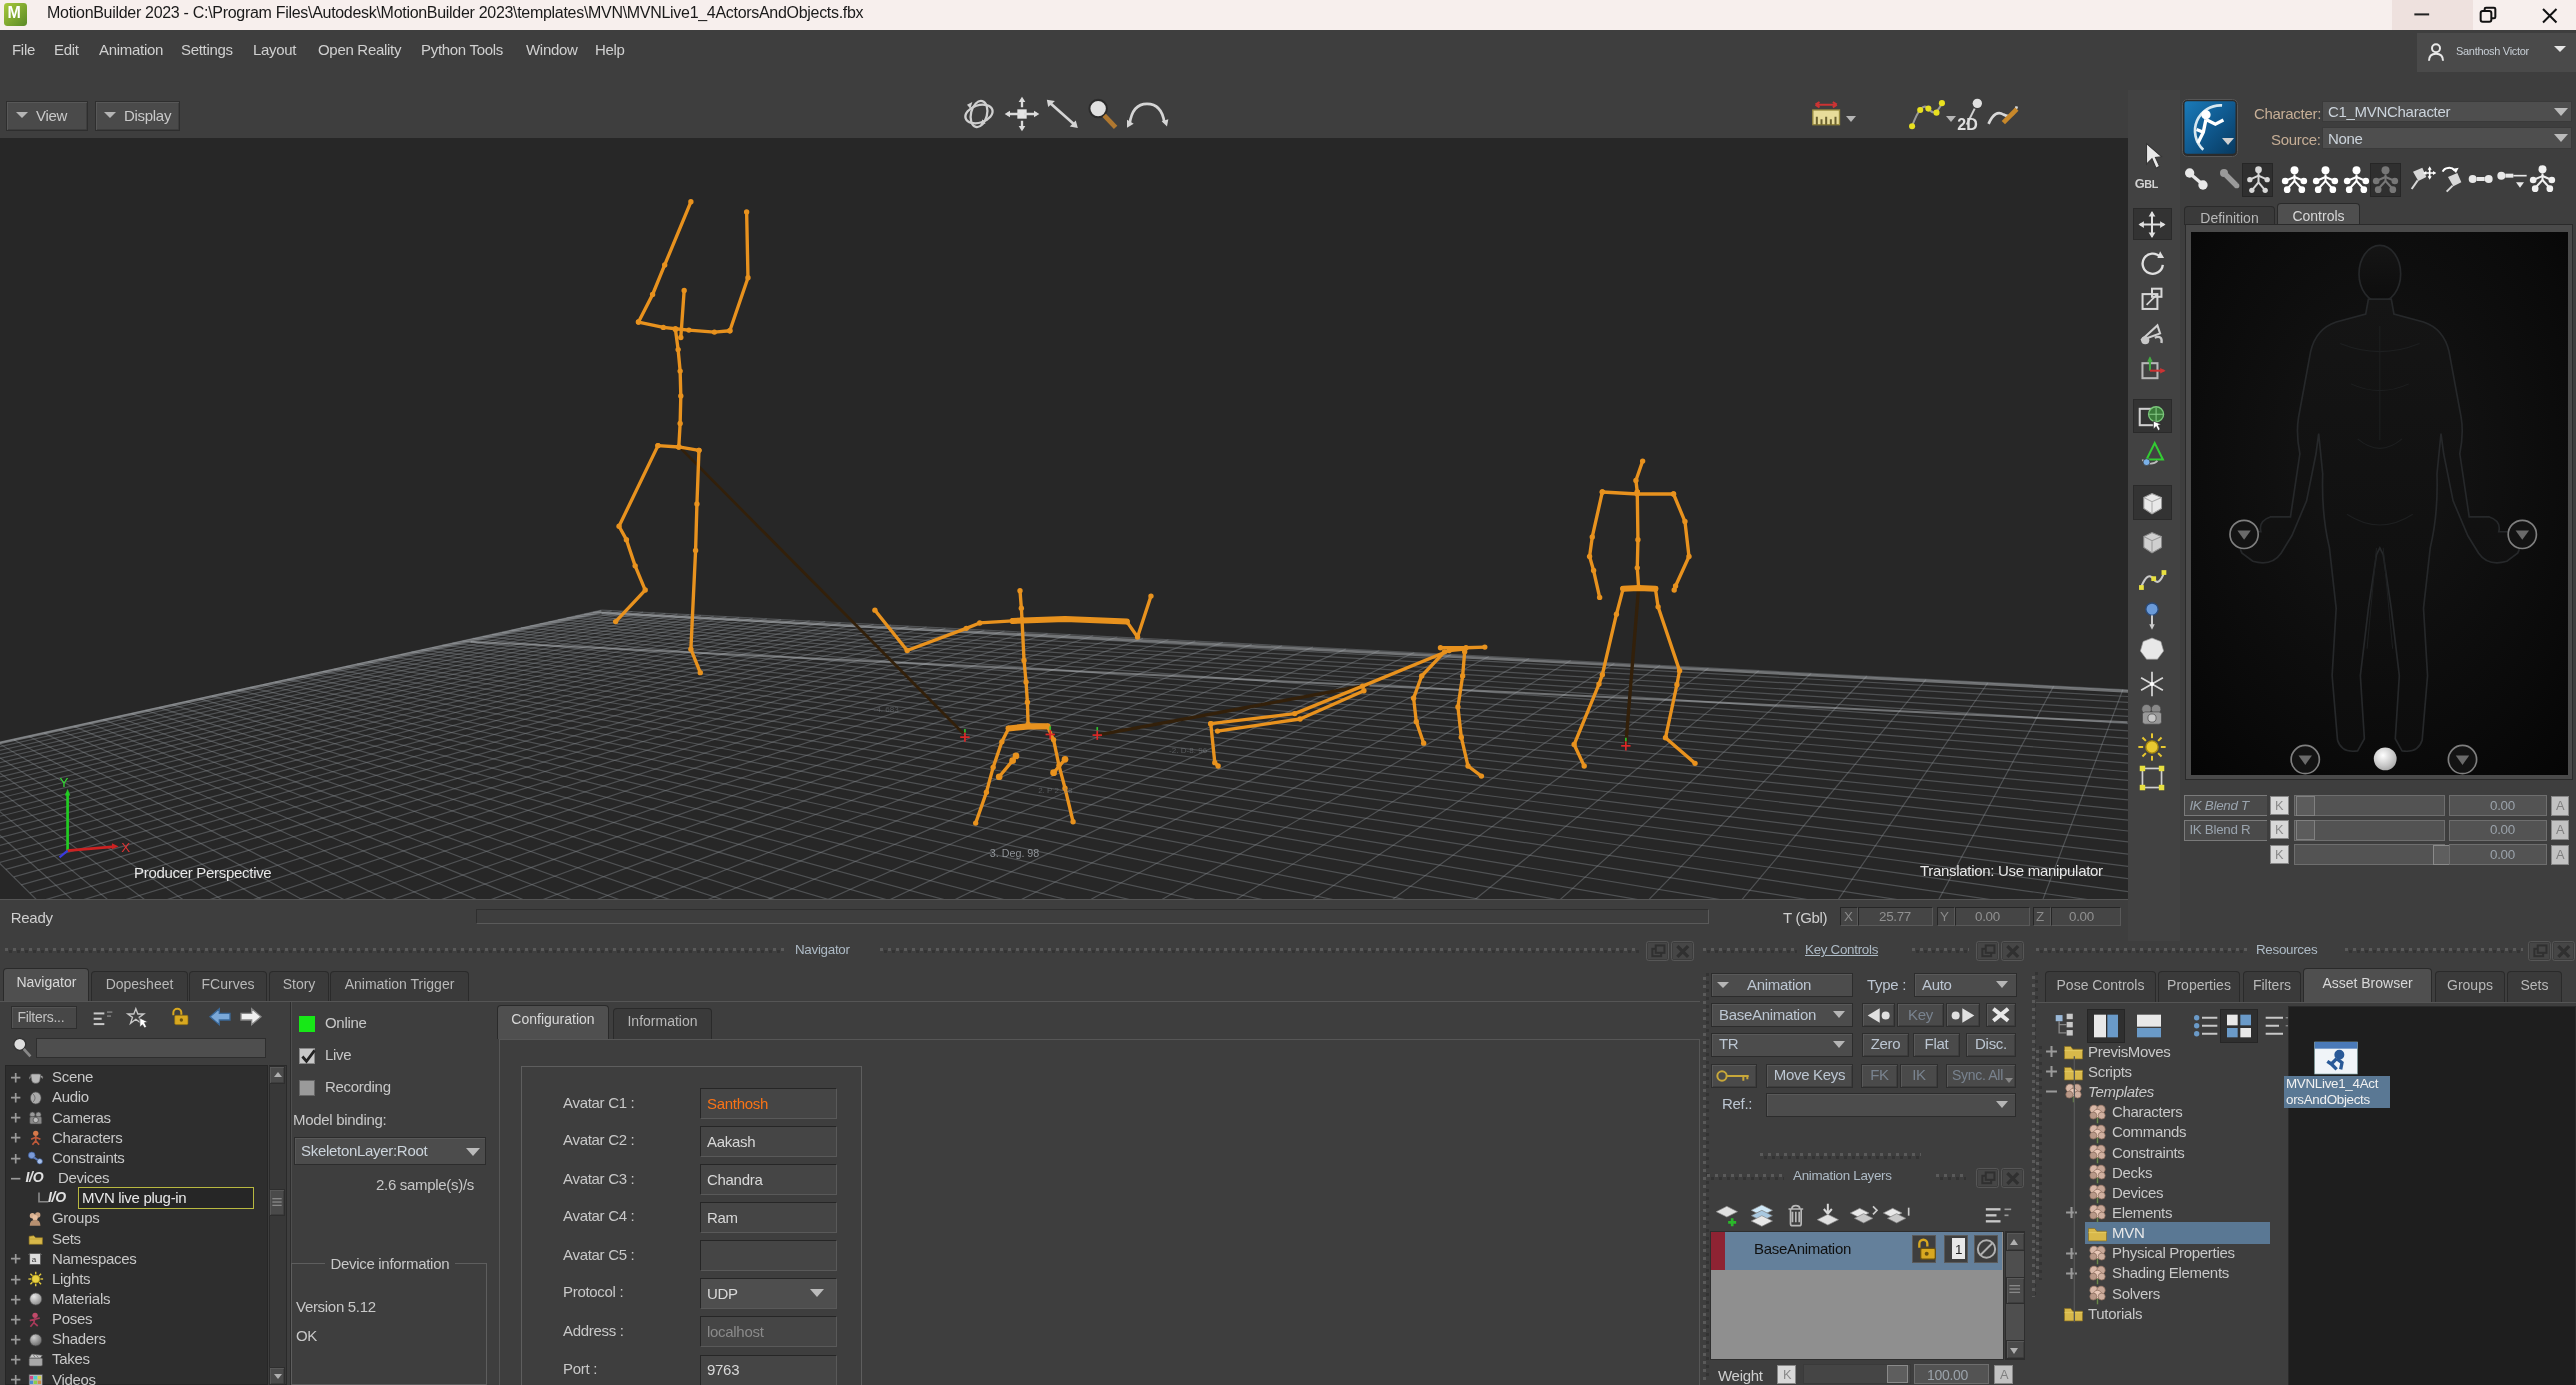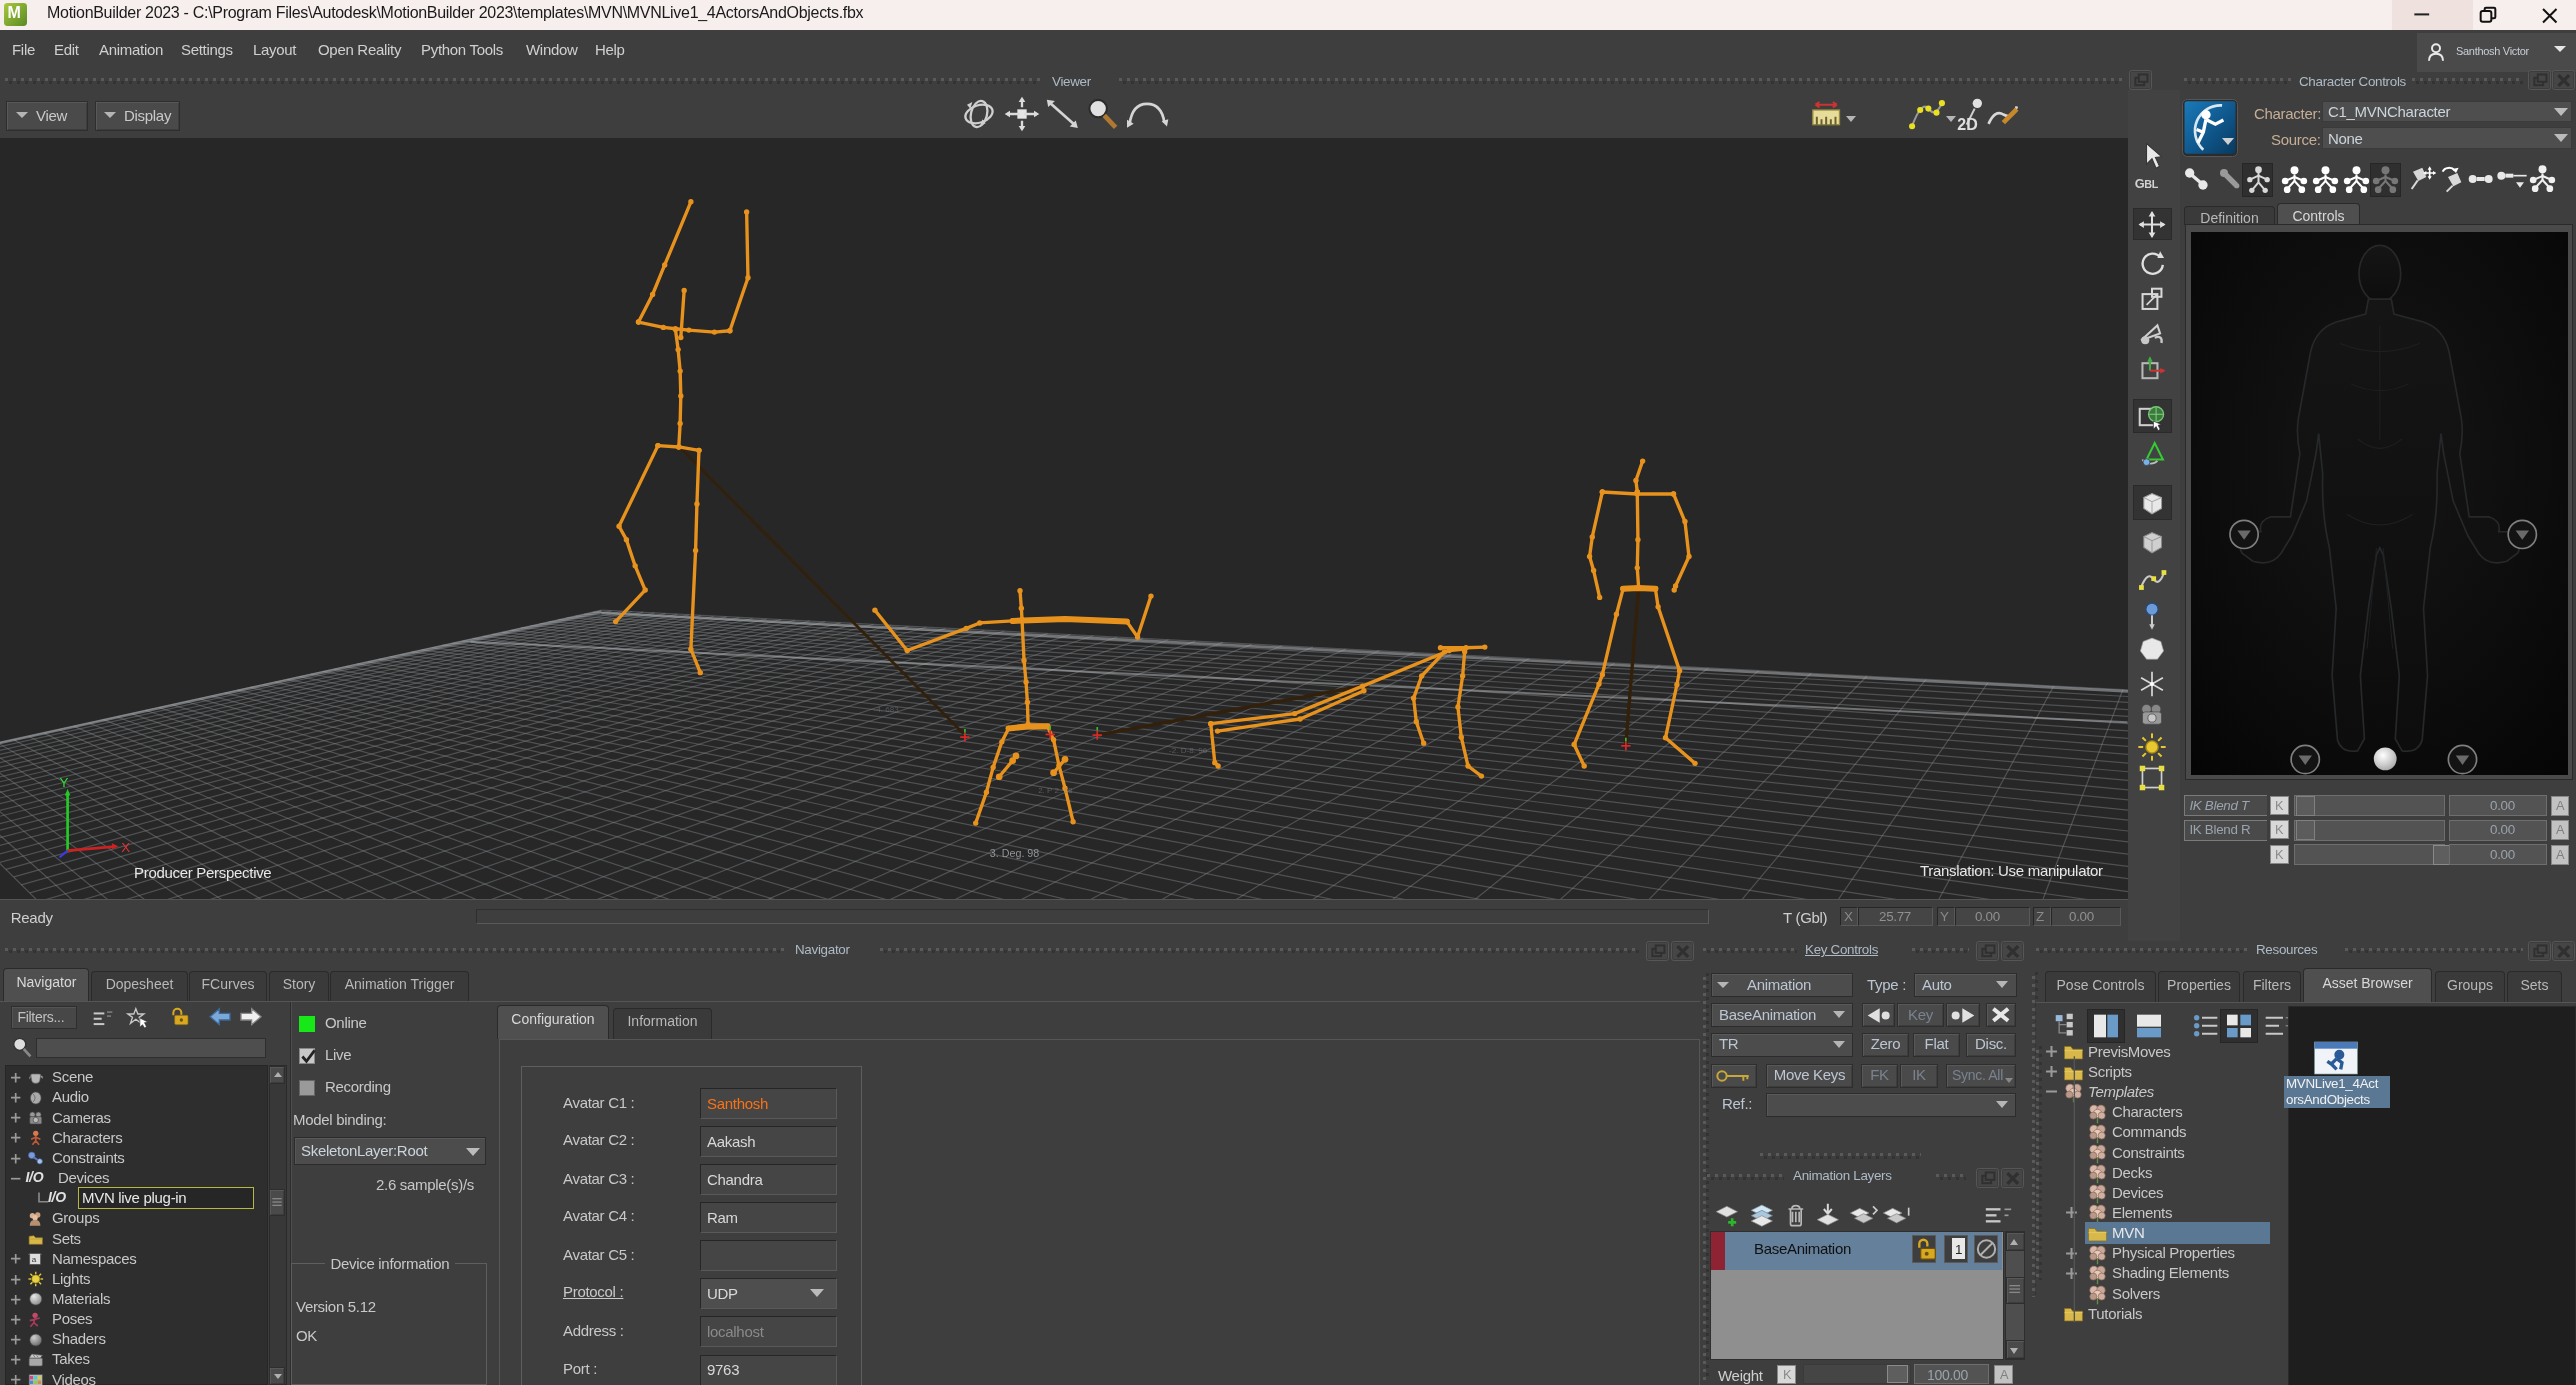--- a/index.html
+++ b/index.html
@@ -53,41 +53,20 @@
       <div class="txt" style="left:526px;top:11.4px;font-size:15px;color:#d0d0d0;">Window</div>
       <div class="txt" style="left:595px;top:11.4px;font-size:15px;color:#d0d0d0;">Help</div>
       <div class="abs" style="left:2417px;top:2.7px;width:159px;height:39px;background:#4a4a4a;">
         <svg class="abs" style="left:9.4px;top:8px;" width="20" height="21.5" viewBox="0 0 40 40">
           <circle cx="20" cy="13" r="8" fill="none" stroke="#e8e8e8" stroke-width="4"></circle>
           <path d="M6 38 Q6 24 20 24 Q34 24 34 38" fill="none" stroke="#e8e8e8" stroke-width="4"></path>
         </svg>
         <div class="txt" style="left:39px;top:12.8px;font-size:11px;color:#c8cfd6;">Santhosh Victor</div>
       </div>
       <div class="abs" style="left:2554px;top:16px;width:0;height:0;border-left:6px solid transparent;border-right:6px solid transparent;border-top:6.7px solid #e5e5e5;"></div>
-    </div>
-<div class="abs" style="left:0;top:73px;width:2576px;height:17.5px;background:#3e3e3e;">
-      <div class="dots abs" style="left:5.4px;top:5.4px;width:1035px;"></div>
-      <div class="txt hdrlbl" style="left:1052px;top:1.3px;">Viewer</div>
-      <div class="dots abs" style="left:1119px;top:5.4px;width:1004px;"></div>
-      <div class="minibtn" style="left:2129px;top:-2.7px;"><svg width="21.5" height="19" viewBox="0 0 32 28">
-          <rect x="8" y="10" width="13" height="11" fill="none" stroke="#303030" stroke-width="3"></rect>
-          <rect x="13" y="5" width="13" height="11" fill="#464646" stroke="#303030" stroke-width="3"></rect>
-        </svg></div>
-      <div class="dots abs" style="left:2184px;top:5.4px;width:108px;"></div>
-      <div class="txt hdrlbl" style="left:2299px;top:1.3px;">Character Controls</div>
-      <div class="dots abs" style="left:2412px;top:5.4px;width:111px;"></div>
-      <div class="minibtn" style="left:2528px;top:-2.7px;">
-      <svg width="21.5" height="19" viewBox="0 0 32 28">
-          <rect x="8" y="10" width="13" height="11" fill="none" stroke="#303030" stroke-width="3"></rect>
-          <rect x="13" y="5" width="13" height="11" fill="#464646" stroke="#303030" stroke-width="3"></rect>
-        </svg></div>
-    <div class="minibtn" style="left:2552px;top:-2.7px;">
-      <svg width="21.5" height="19" viewBox="0 0 32 28">
-          <path d="M8 6 L24 22 M24 6 L8 22" stroke="#303030" stroke-width="5"></path>
-        </svg></div>
     </div>
 <div class="abs" style="left:0;top:90px;width:2128px;height:48px;background:#3e3e3e;">
       <div class="abs raised" style="left:6px;top:10.8px;width:82px;height:30px;"></div>
       <div class="txt" style="left:36px;top:17px;font-size:15px;color:#c9c9c9;">View</div>
       <div class="abs" style="left:15.5px;top:21.5px;width:0;height:0;border-left:6px solid transparent;border-right:6px solid transparent;border-top:6.7px solid #b5b5b5;"></div>
       <div class="abs raised" style="left:95px;top:10.8px;width:85px;height:30px;"></div>
       <div class="txt" style="left:124px;top:17px;font-size:15px;color:#c9c9c9;">Display</div>
       <div class="abs" style="left:104px;top:21.5px;width:0;height:0;border-left:6px solid transparent;border-right:6px solid transparent;border-top:6.7px solid #b5b5b5;"></div>
       <svg class="abs" style="left:959px;top:5.4px;" width="40" height="38" viewBox="0 0 60 56">
       <ellipse cx="30" cy="28" rx="21" ry="13" transform="rotate(-18 30 28)" fill="none" stroke="#cfcfcf" stroke-width="3.5"></ellipse>
@@ -1059,21 +1038,21 @@
     <div class="txt" style="left:707px;top:1133px;font-size:15px;color:#d8d8d8;">Aakash</div>
     <div class="txt" style="left:563px;top:1170px;font-size:15px;color:#c8c8c8;">Avatar C3 :</div>
     <div class="abs sunken" style="left:700px;top:1164px;width:137px;height:31px;background:#454545;"></div>
     <div class="txt" style="left:707px;top:1171px;font-size:15px;color:#d8d8d8;">Chandra</div>
     <div class="txt" style="left:563px;top:1207px;font-size:15px;color:#c8c8c8;">Avatar C4 :</div>
     <div class="abs sunken" style="left:700px;top:1202px;width:137px;height:31px;background:#454545;"></div>
     <div class="txt" style="left:707px;top:1209px;font-size:15px;color:#d8d8d8;">Ram</div>
     <div class="txt" style="left:563px;top:1246px;font-size:15px;color:#c8c8c8;">Avatar C5 :</div>
     <div class="abs sunken" style="left:700px;top:1240px;width:137px;height:31px;background:#454545;"></div>
     <div class="txt" style="left:707px;top:1247px;font-size:15px;color:#d8d8d8;"></div>
-    <div class="txt" style="left:563px;top:1283px;font-size:15px;color:#c8c8c8;text-decoration:underline;">Protocol :</div>
+    <div class="txt" style="left:563px;top:1283px;font-size:15px;color:#c8c8c8;">Protocol :</div>
     <div class="abs sunken" style="left:700px;top:1278px;width:137px;height:31px;background:#4e4e4e;"></div>
     <div class="txt" style="left:707px;top:1285px;font-size:15px;color:#d8d8d8;">UDP</div>
     <div class="abs" style="left:810px;top:1289px;width:0;height:0;border-left:7.4px solid transparent;border-right:7.4px solid transparent;border-top:8px solid #bbb;"></div>
     <div class="txt" style="left:563px;top:1322px;font-size:15px;color:#c8c8c8;">Address :</div>
     <div class="abs sunken" style="left:700px;top:1316px;width:137px;height:31px;background:#454545;"></div>
     <div class="txt" style="left:707px;top:1323px;font-size:15px;color:#8a8a8a;">localhost</div>
     <div class="txt" style="left:563px;top:1360px;font-size:15px;color:#c8c8c8;">Port :</div>
     <div class="abs sunken" style="left:700px;top:1355px;width:137px;height:31px;background:#454545;"></div>
     <div class="txt" style="left:707px;top:1361px;font-size:15px;color:#d8d8d8;">9763</div>
 <div class="abs drop" style="left:1711px;top:973px;width:142px;height:24px;"></div>

